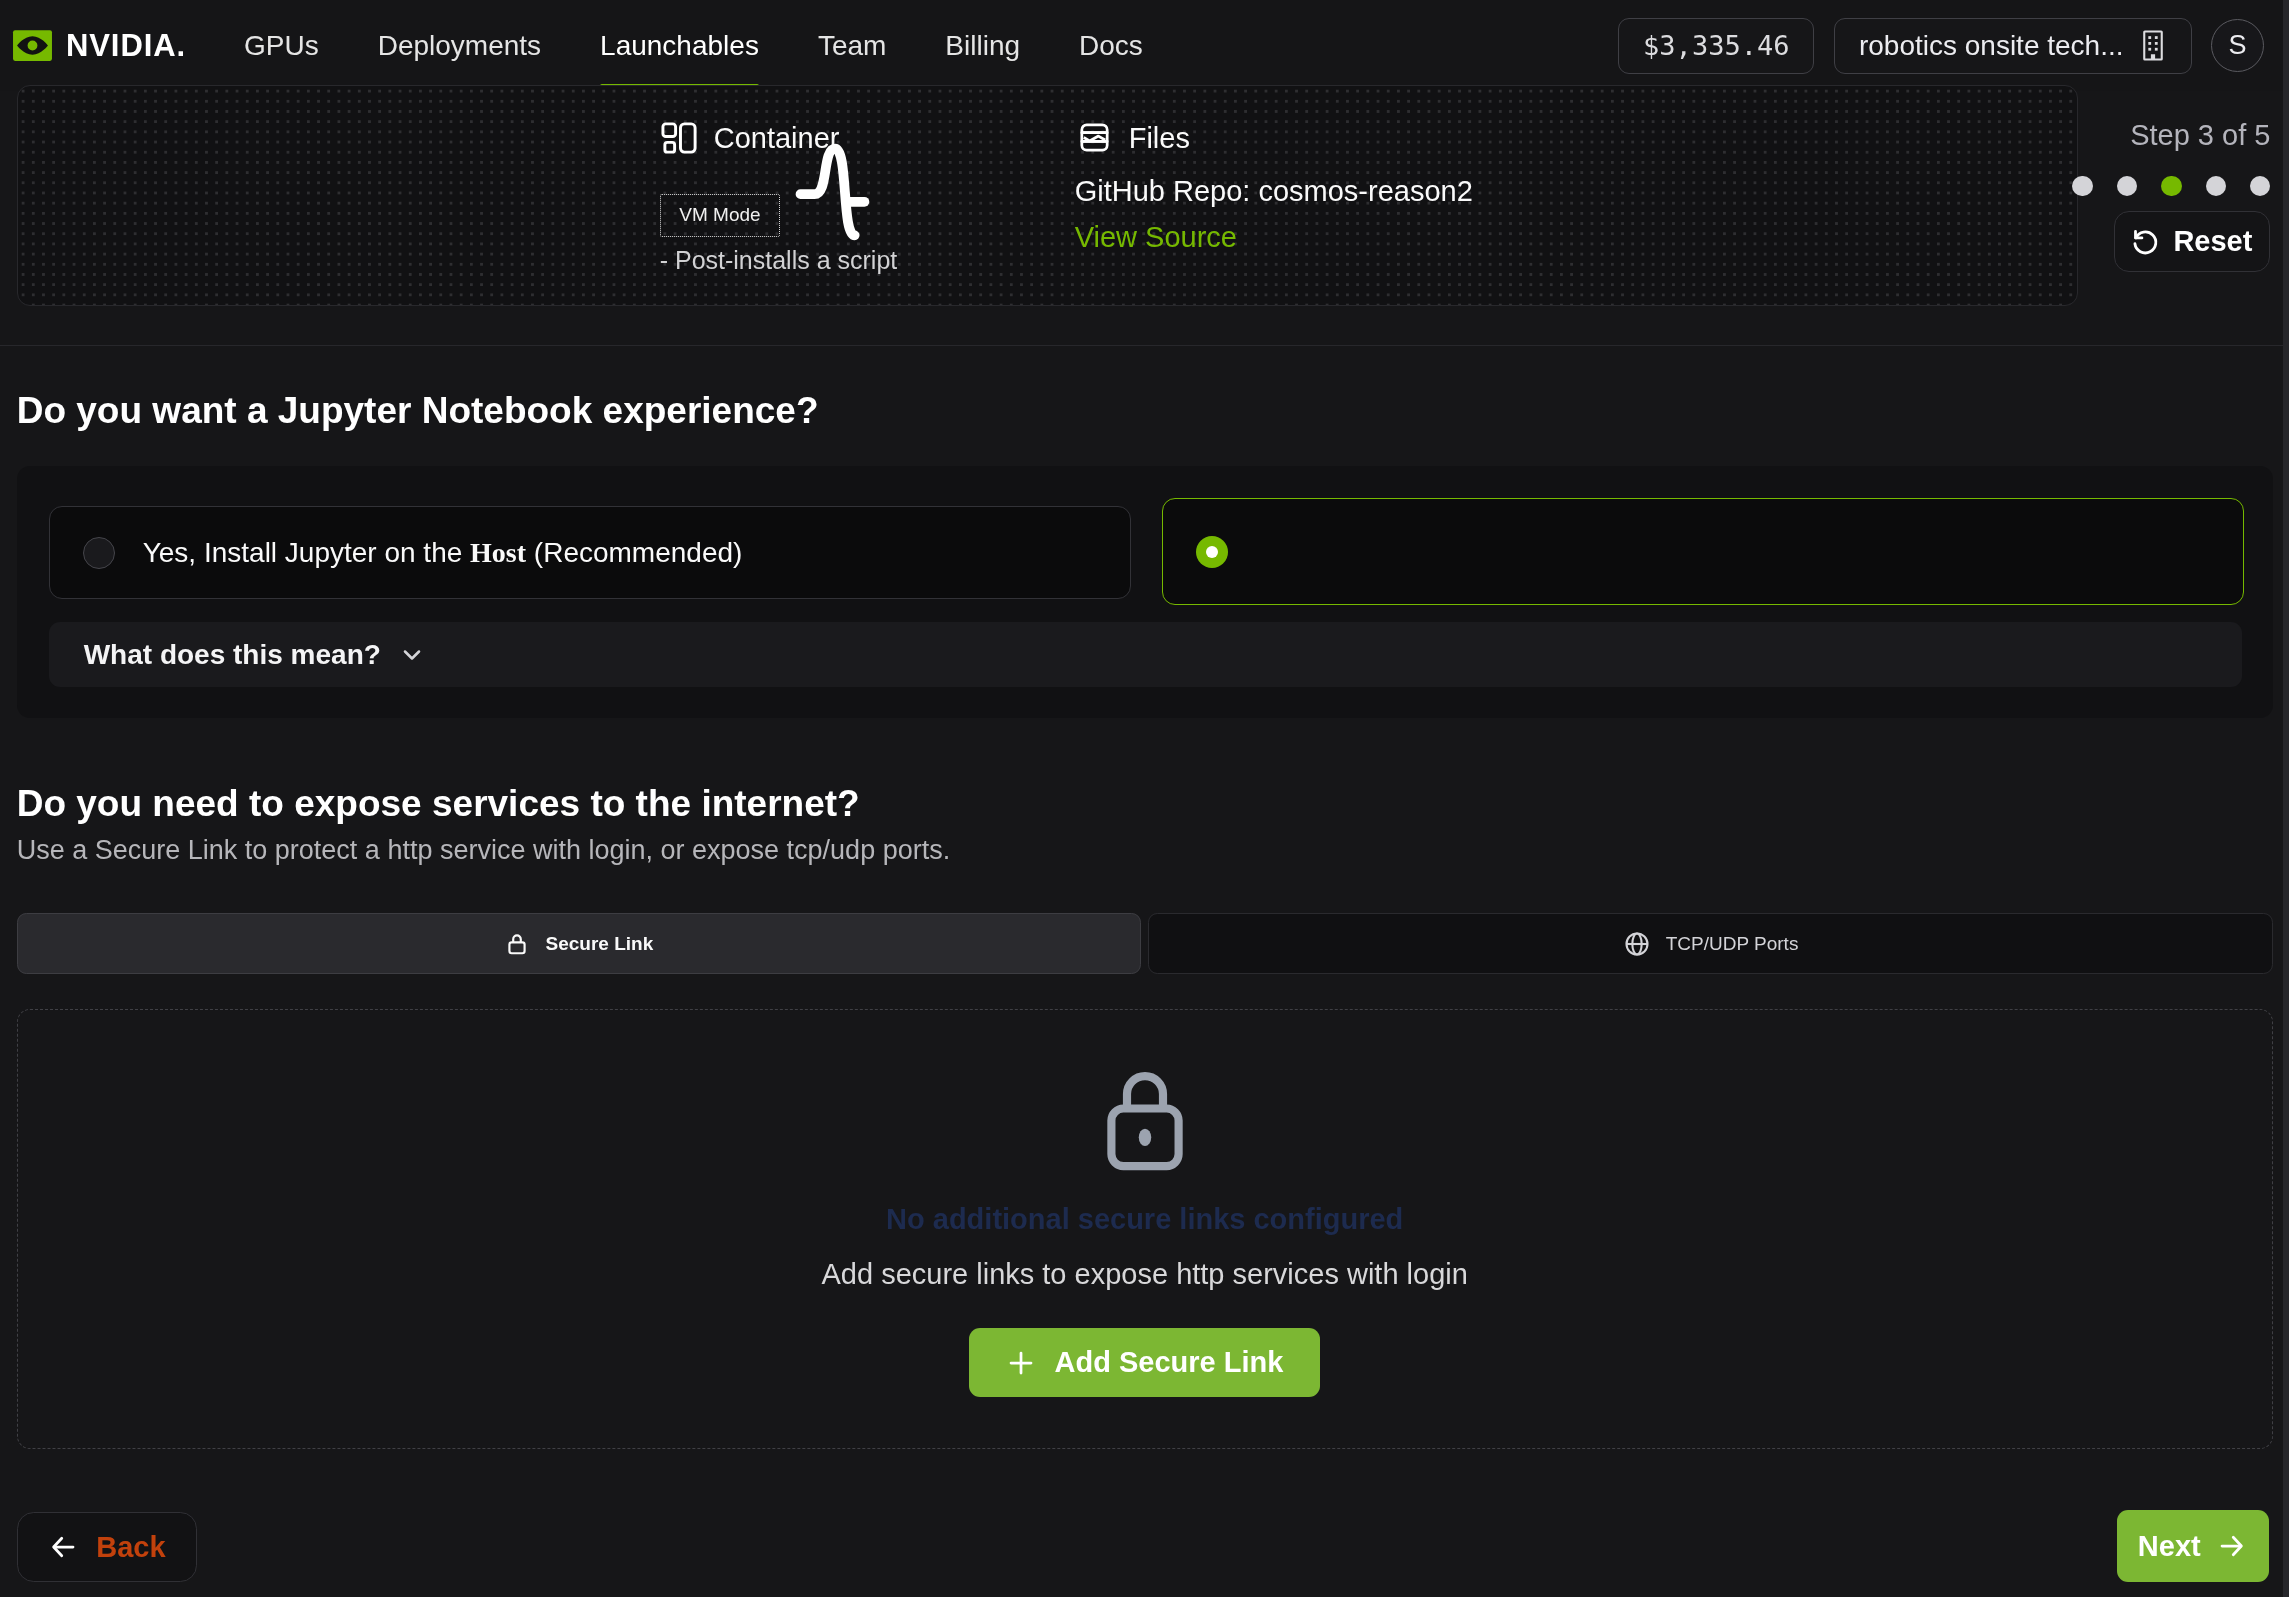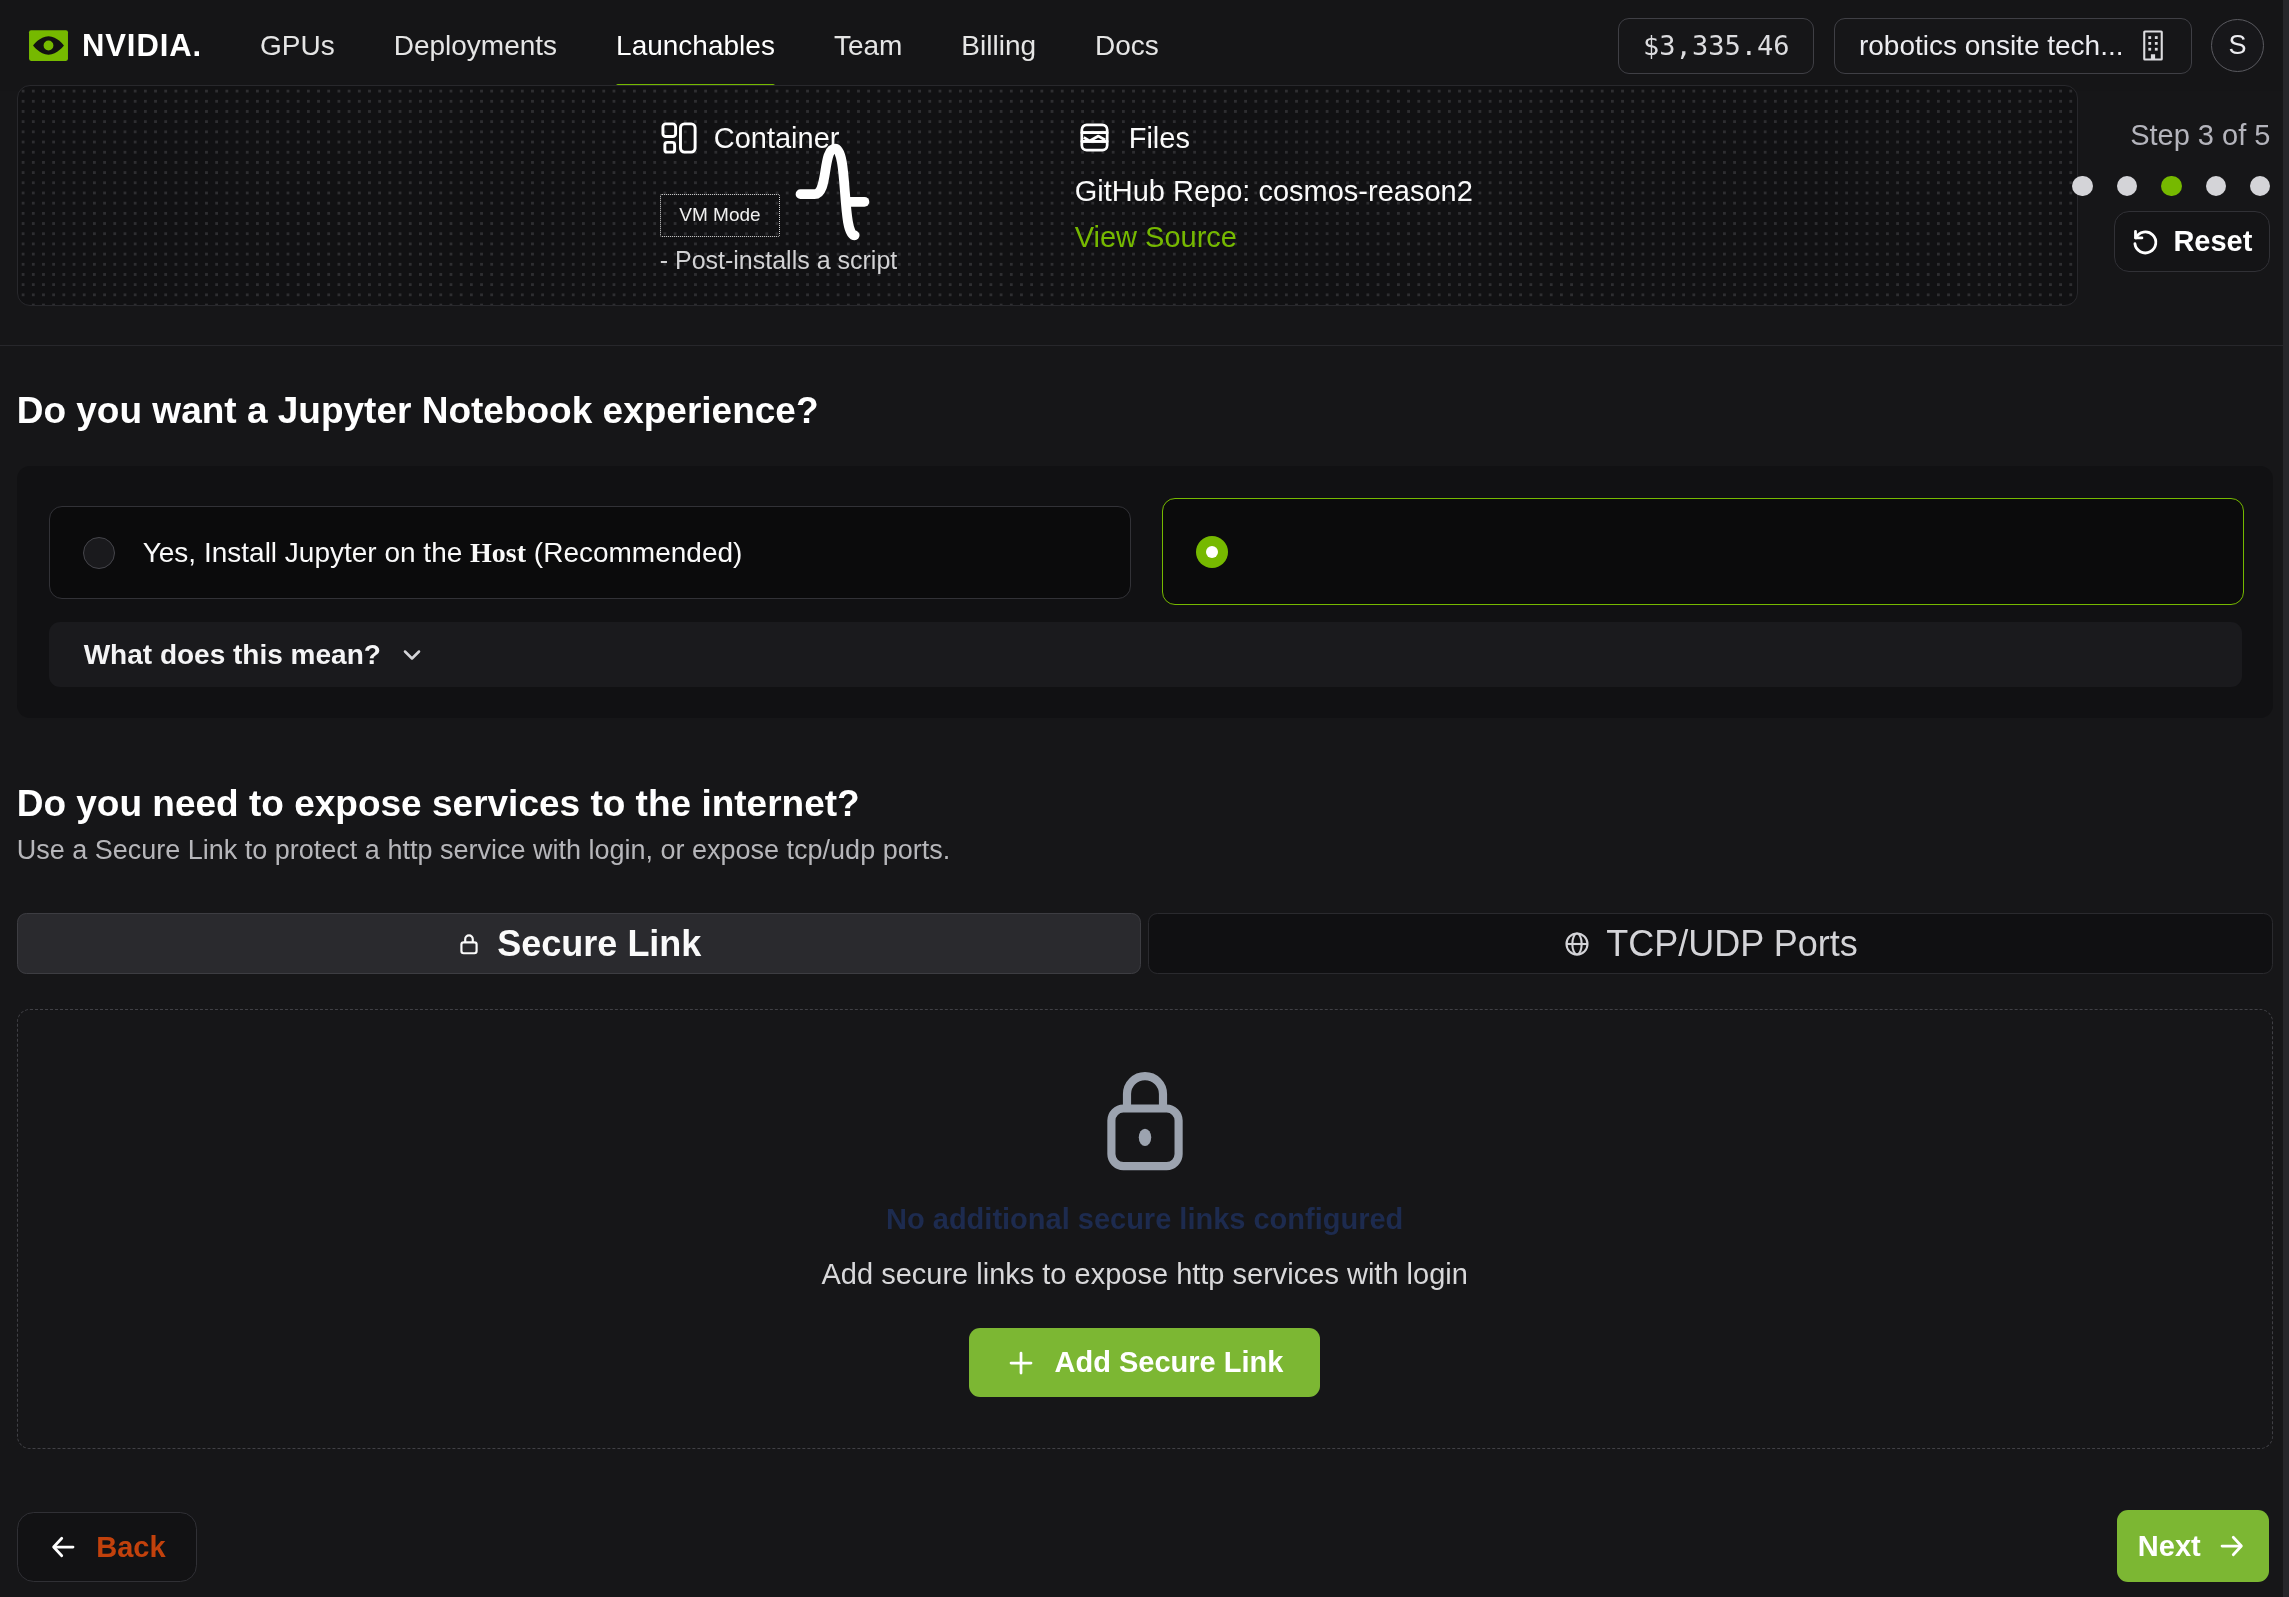--- a/index.html
+++ b/index.html
@@ -2,21 +2,21 @@
 <html style="--accent: #76b900; --btn-green: #7cb733; --ghost: #1d2b4f;font-size:15px"><head>
 <meta charset="utf-8">
 <style>
   * { margin:0; padding:0; box-sizing:border-box; }
   html,body { background:#161618; }
   body { font-family:"Liberation Sans", sans-serif; color:#fff; }
   #page { position:relative; width:2289px; height:1597px; background:#161618; overflow:hidden; }
 
   
   .nav { position:absolute; top:0; left:0; width:100%; height:91px; background:#151517;
-         display:flex; align-items:center; padding-left:28px; }
+         display:flex; align-items:center; padding-left:12px; }
   .brand { display:flex; align-items:center; gap:13px; }
   .brand-word { font-size:31px; font-weight:800; letter-spacing:0.9px; color:#fff; }
   .nav-links { display:flex; align-items:center; gap:59px; margin-left:58px; height:100%; }
   .nav-link { position:relative; font-size:28px; color:#e5e5e5; height:100%; display:flex;
               align-items:center; cursor:pointer; text-decoration:none; }
   .nav-link.active { color:#fff; }
   .nav-link.active::after { content:""; position:absolute; left:0; right:0; bottom:2.8px;
               height:4.6px; background:var(--accent); border-radius:1.9px; }
   .nav-right { position:absolute; right:25px; top:17.6px; display:flex; align-items:center; gap:19.5px; }
   .pill { height:56px; display:flex; align-items:center; gap:15px; padding:0 24px;
@@ -69,21 +69,21 @@
   .option-label { font-size:28px; color:#fafafa; }
   .accordion { position:absolute; left:32px; top:156px; width:2193px; height:65px;
       background:#1a1a1d; border-radius:11px; display:flex; align-items:center; gap:16.7px;
       padding-left:35px; cursor:pointer; }
   .accordion-label { font-size:28px; font-weight:700; color:#f4f4f5; }
 
   
   .segments { position:absolute; left:16.7px; top:913px; width:2256px; height:61px;
       display:flex; gap:7.4px; }
   .segment { flex:1; display:flex; align-items:center; justify-content:center; gap:15px;
-      border-radius:9.3px; font-size:36px; cursor:pointer; }
+      border-radius:9.3px; font-size:19px; cursor:pointer; }
   .segment.active { background:#2a2a2e; border:0.9px solid #3d3d42; color:#fafafa; font-weight:700; }
   .segment.idle { background:#101012; border:0.9px solid #2a2a2e; color:#d4d4d8; }
 
   
   .dashed-panel { position:absolute; left:16.7px; top:1009px; width:2256px; height:440px;
       border:1.9px dashed #404045; border-radius:13px; display:flex; flex-direction:column;
       align-items:center; }
   .big-lock { margin-top:54px; color:#9ca3af; }
   .ghost-text { margin-top:26px; font-size:29px; font-weight:600; color:var(--ghost); }
   .help-text { margin-top:22px; font-size:29px; color:#d8d8da; }

